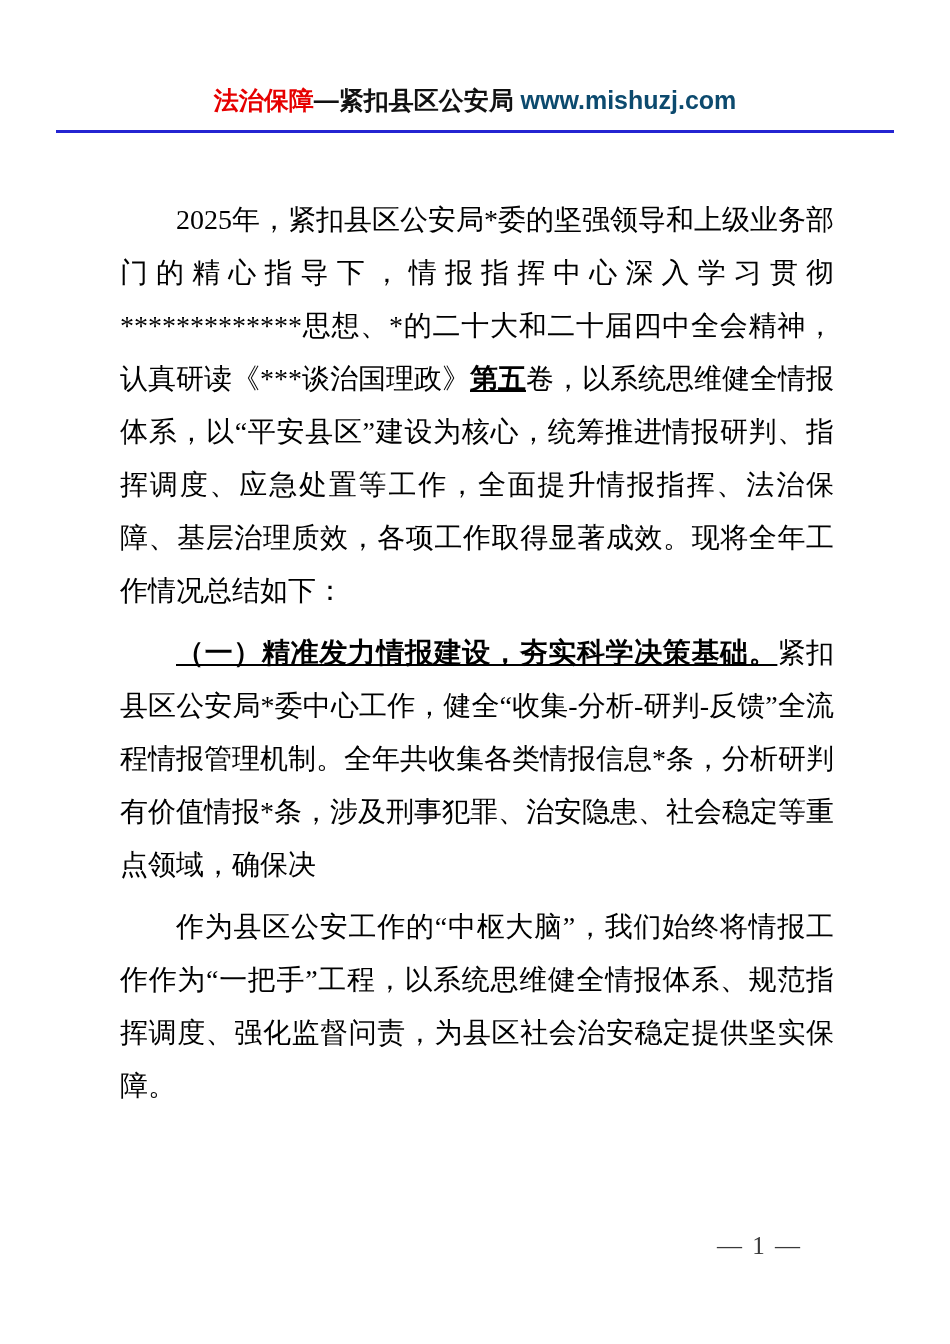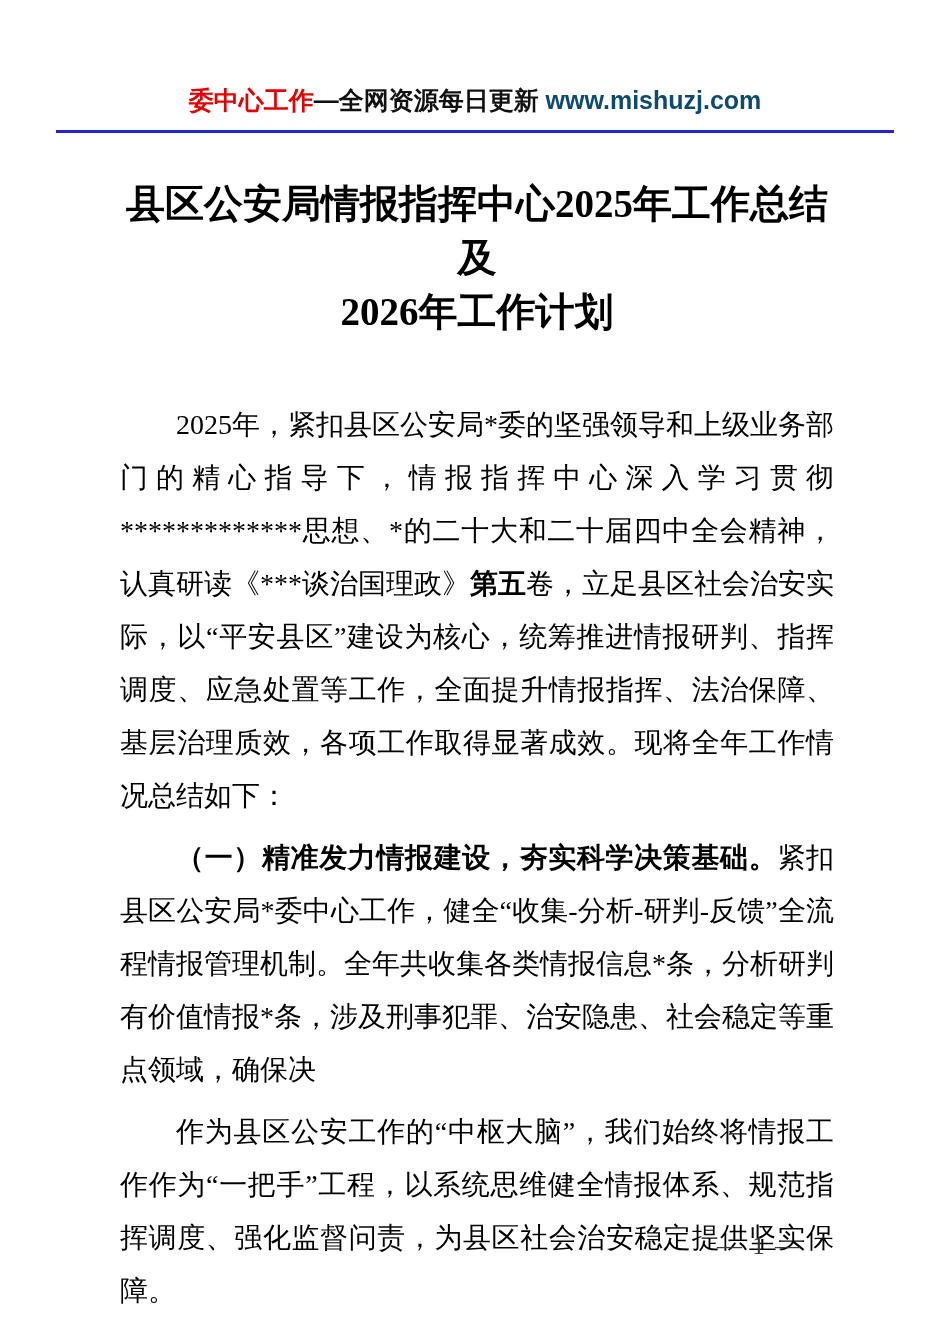--- a/index.html
+++ b/index.html
@@ -50,50 +50,46 @@
     line-height: 53px;
     text-align: justify;
   }
   .para {
     margin: 0 0 9px 0;
     text-indent: 2em;
   }
   .heading {
     font-weight: bold;
   }
-  .b { font-weight: bold; }
+  .b { font-weight: bold; text-decoration: underline; }
   .footer {
     position: absolute;
     right: 148px;
     bottom: 84px;
     font-size: 25px;
     color: #3a3a3a;
     letter-spacing: 2px;
     font-family: "Liberation Serif", "DejaVu Serif", serif;
   }
 </style>
 </head>
 <body>
 
 <div class="page">
 
-  <div class="header"><span class="brand">委中心工作</span><span>—全网资源每日更新 </span><span class="url">www.mishuzj.com</span></div>
+  <div class="header"><span class="brand">法治保障</span><span>—紧扣县区公安局 </span><span class="url">www.mishuzj.com</span></div>
 
   <div class="header-rule"></div>
 
   <div class="content">
 
-    <div class="doc-title">
-      <div>县区公安局情报指挥中心2025年工作总结及</div>
-      <div>2026年工作计划</div>
-    </div>
 
     <div class="body-text">
 
-      <p class="para"><span>2025年，紧扣县区公安局*委的坚强领导和上级业务部门的精心指导下，情报指挥中心深入学习贯彻*************思想、*的二十大和二十届四中全会精神，认真研读《***谈治国理政》</span><span class="b">第五</span><span>卷，立足县区社会治安实际，以“平安县区”建设为核心，统筹推进情报研判、指挥调度、应急处置等工作，全面提升情报指挥、法治保障、基层治理质效，各项工作取得显著成效。现将全年工作情况总结如下：</span></p>
+      <p class="para"><span>2025年，紧扣县区公安局*委的坚强领导和上级业务部门的精心指导下，情报指挥中心深入学习贯彻*************思想、*的二十大和二十届四中全会精神，认真研读《***谈治国理政》</span><span class="b">第五</span><span>卷，以系统思维健全情报体系，以“平安县区”建设为核心，统筹推进情报研判、指挥调度、应急处置等工作，全面提升情报指挥、法治保障、基层治理质效，各项工作取得显著成效。现将全年工作情况总结如下：</span></p>
 
 
       <p class="para"><span class="b">（一）精准发力情报建设，夯实科学决策基础。</span><span>紧扣县区公安局*委中心工作，健全“收集-分析-研判-反馈”全流程情报管理机制。全年共收集各类情报信息*条，分析研判有价值情报*条，涉及刑事犯罪、治安隐患、社会稳定等重点领域，确保决</span></p>
 
       <p class="para">作为县区公安工作的“中枢大脑”，我们始终将情报工作作为“一把手”工程，以系统思维健全情报体系、规范指挥调度、强化监督问责，为县区社会治安稳定提供坚实保障。</p>
 
     </div>
   </div>
 
   <div class="footer">— 1 —</div>

